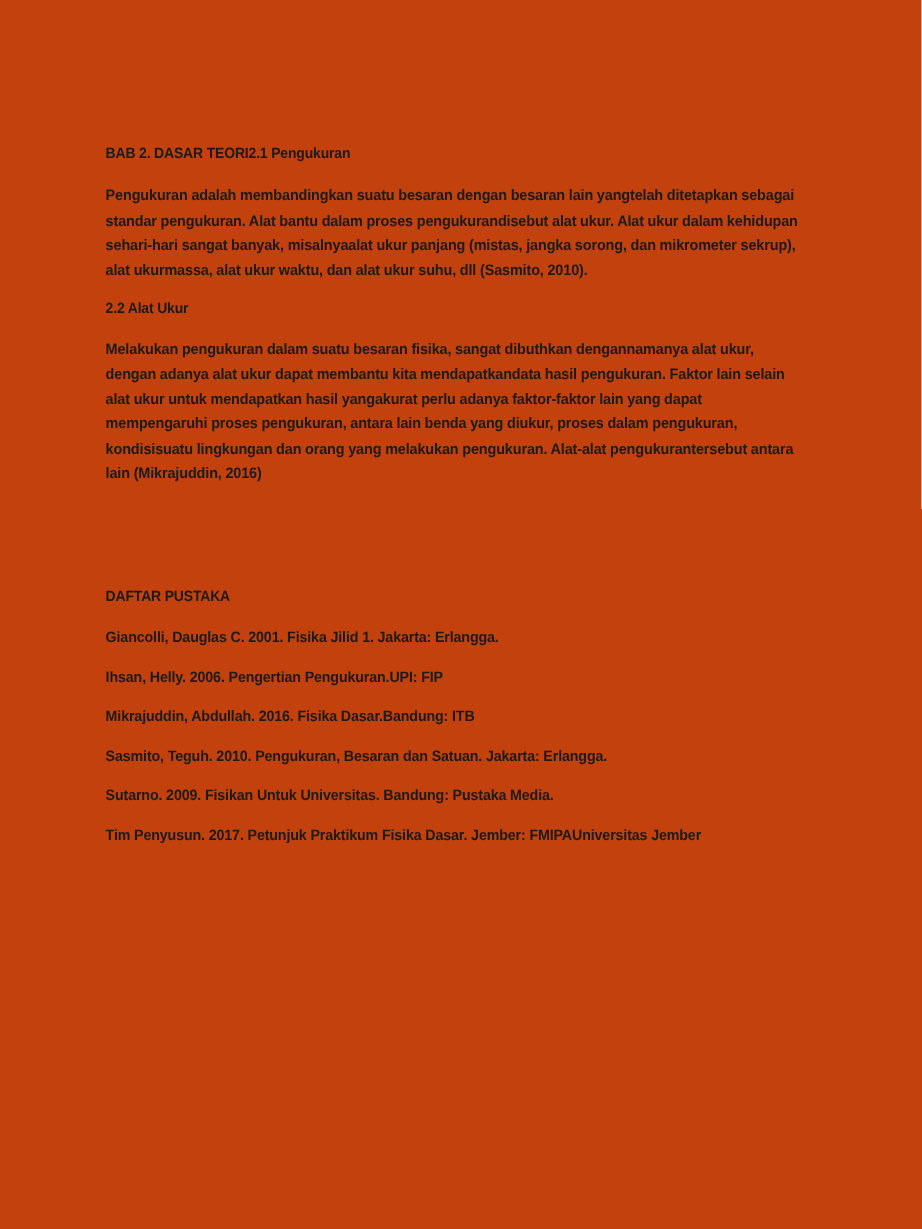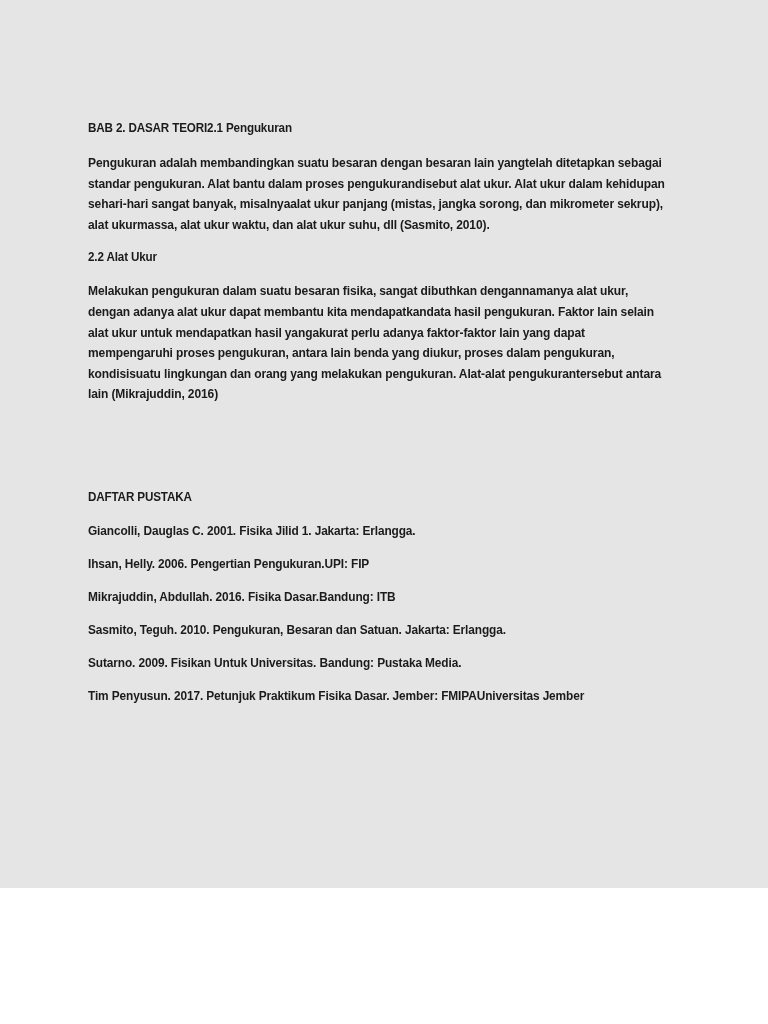--- a/index.html
+++ b/index.html
@@ -16,22 +16,22 @@
     font-family: "Liberation Sans", "DejaVu Sans", sans-serif;
     color: #1b1b1b;
     -webkit-font-smoothing: antialiased;
   }
 
   .page {
     position: absolute;
     left: 0;
     top: 0;
     width: 768px;
-    height: 888px;
-    background: #e5e5e5;
+    height: 1024px;
+    background: #c2410c;
   }
 
   
   .content {
     position: absolute;
     left: 88px;
     top: 120px;
     width: 585px;
   }
 

